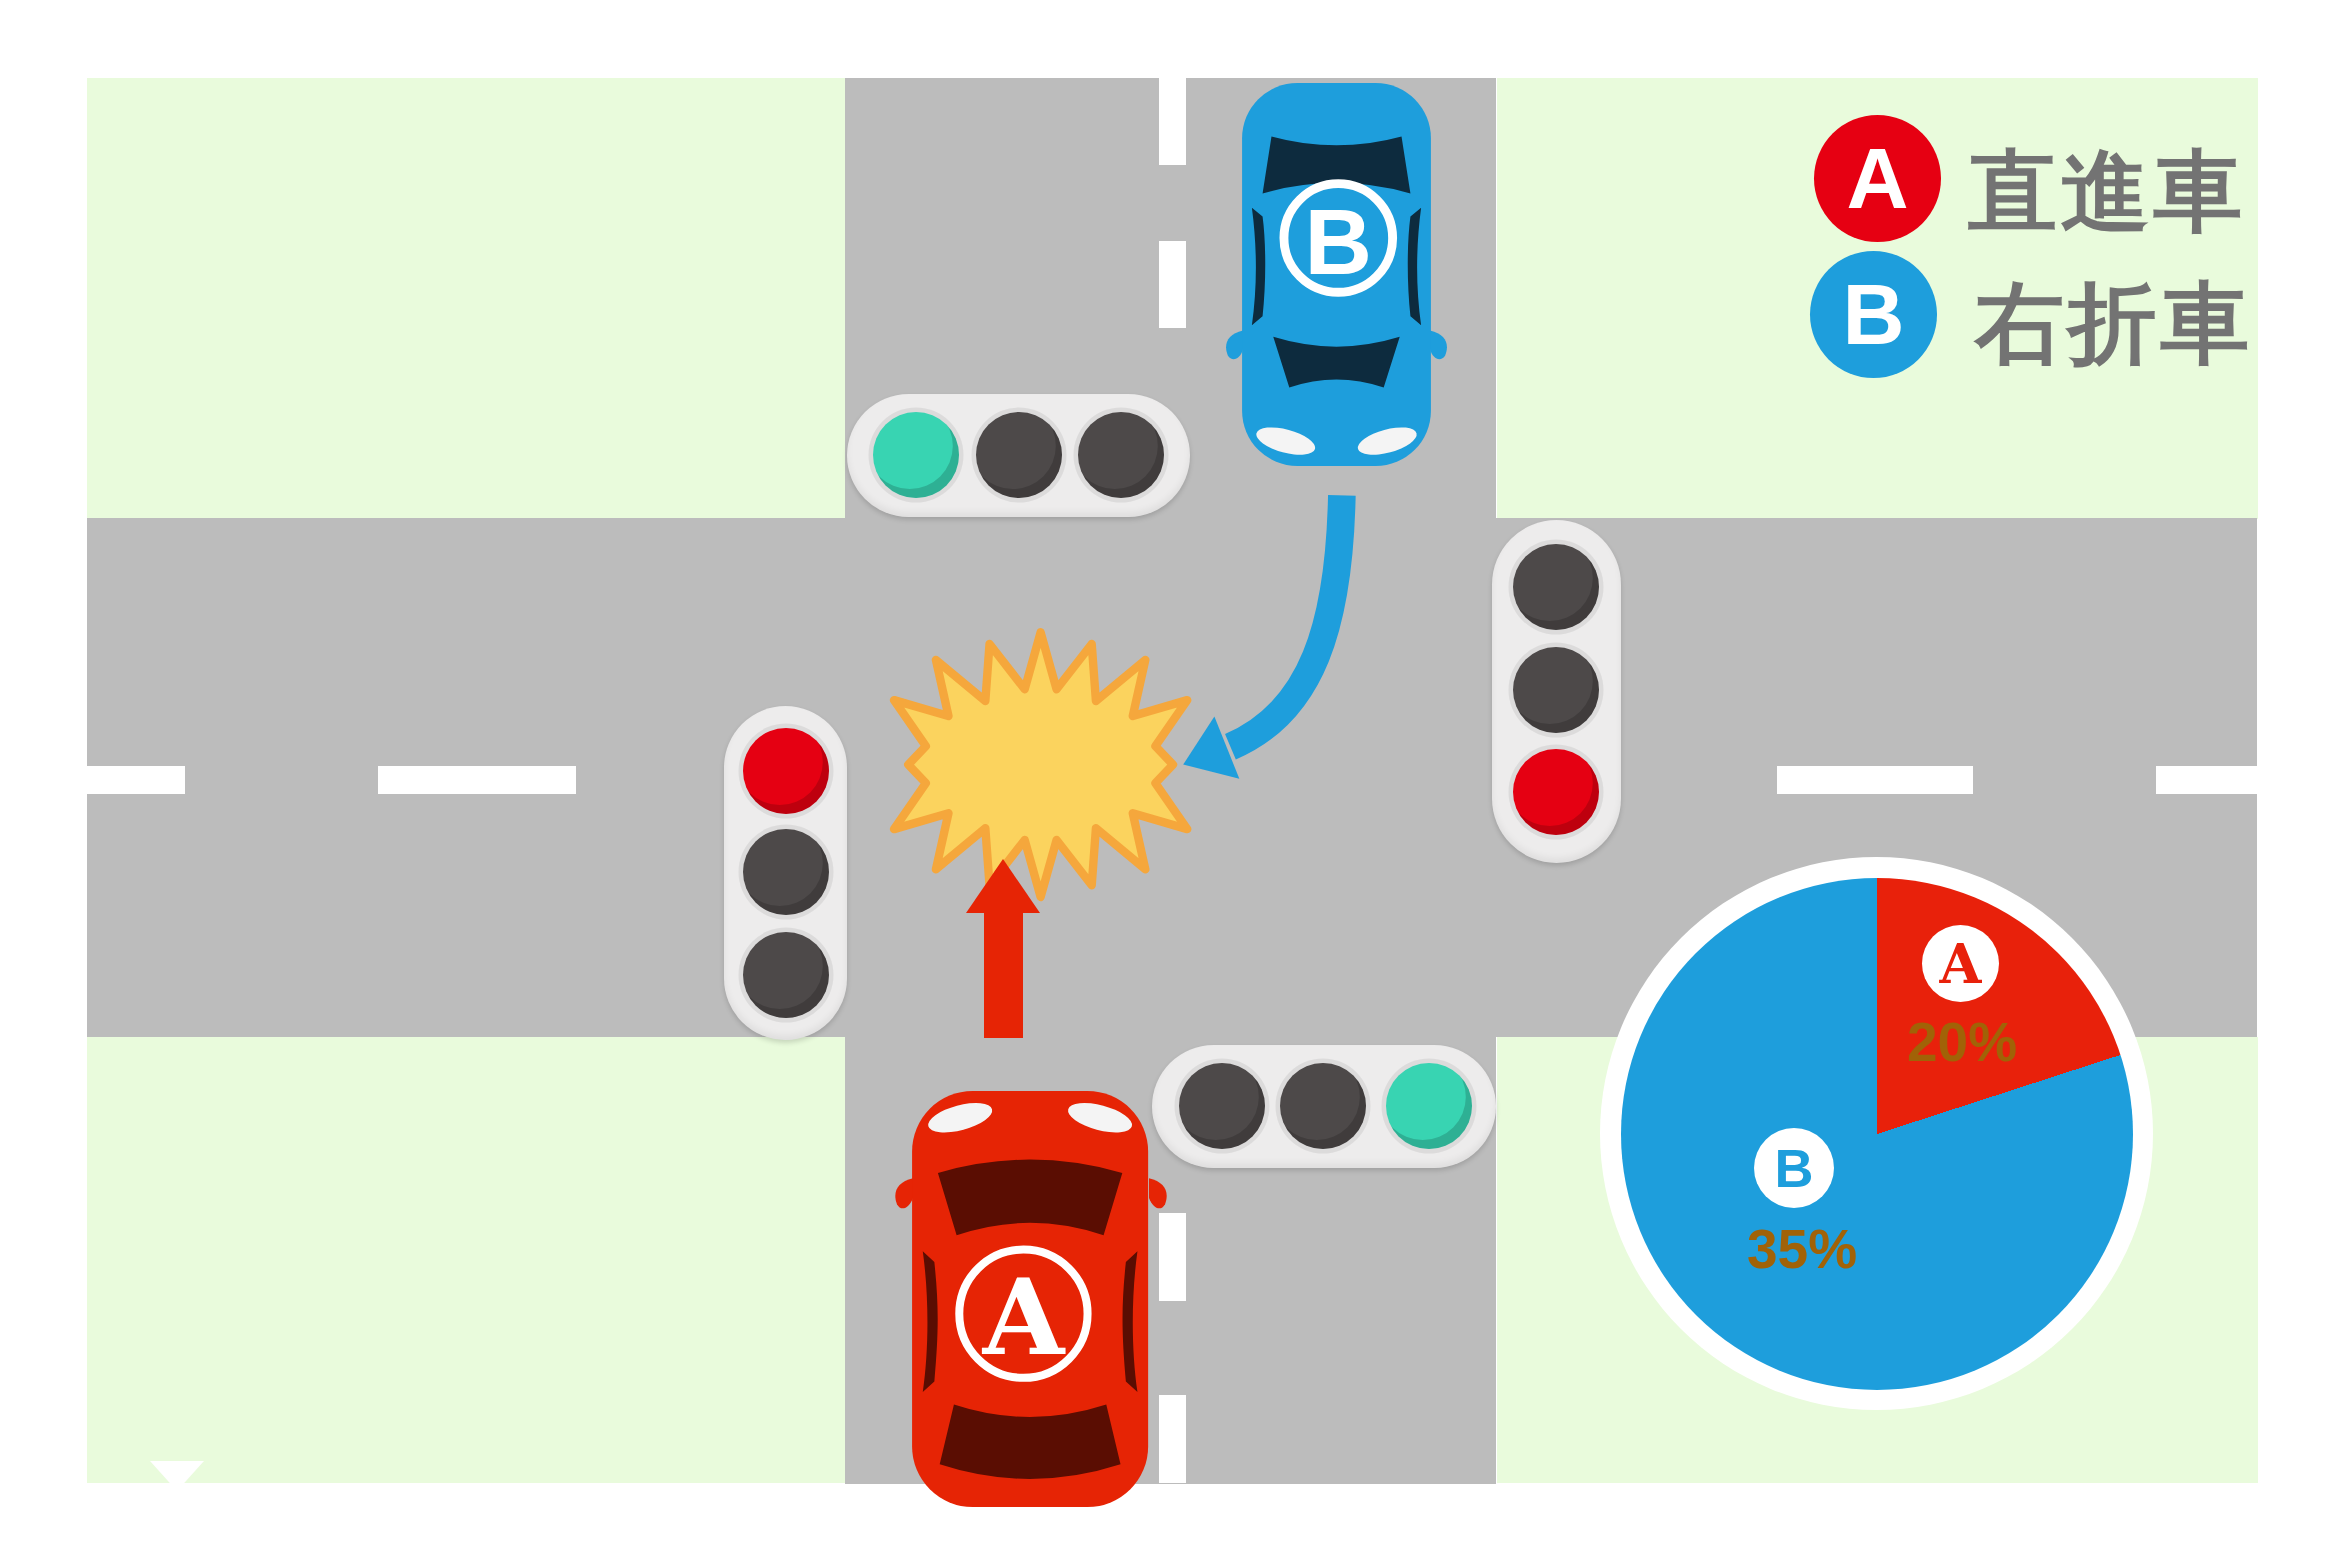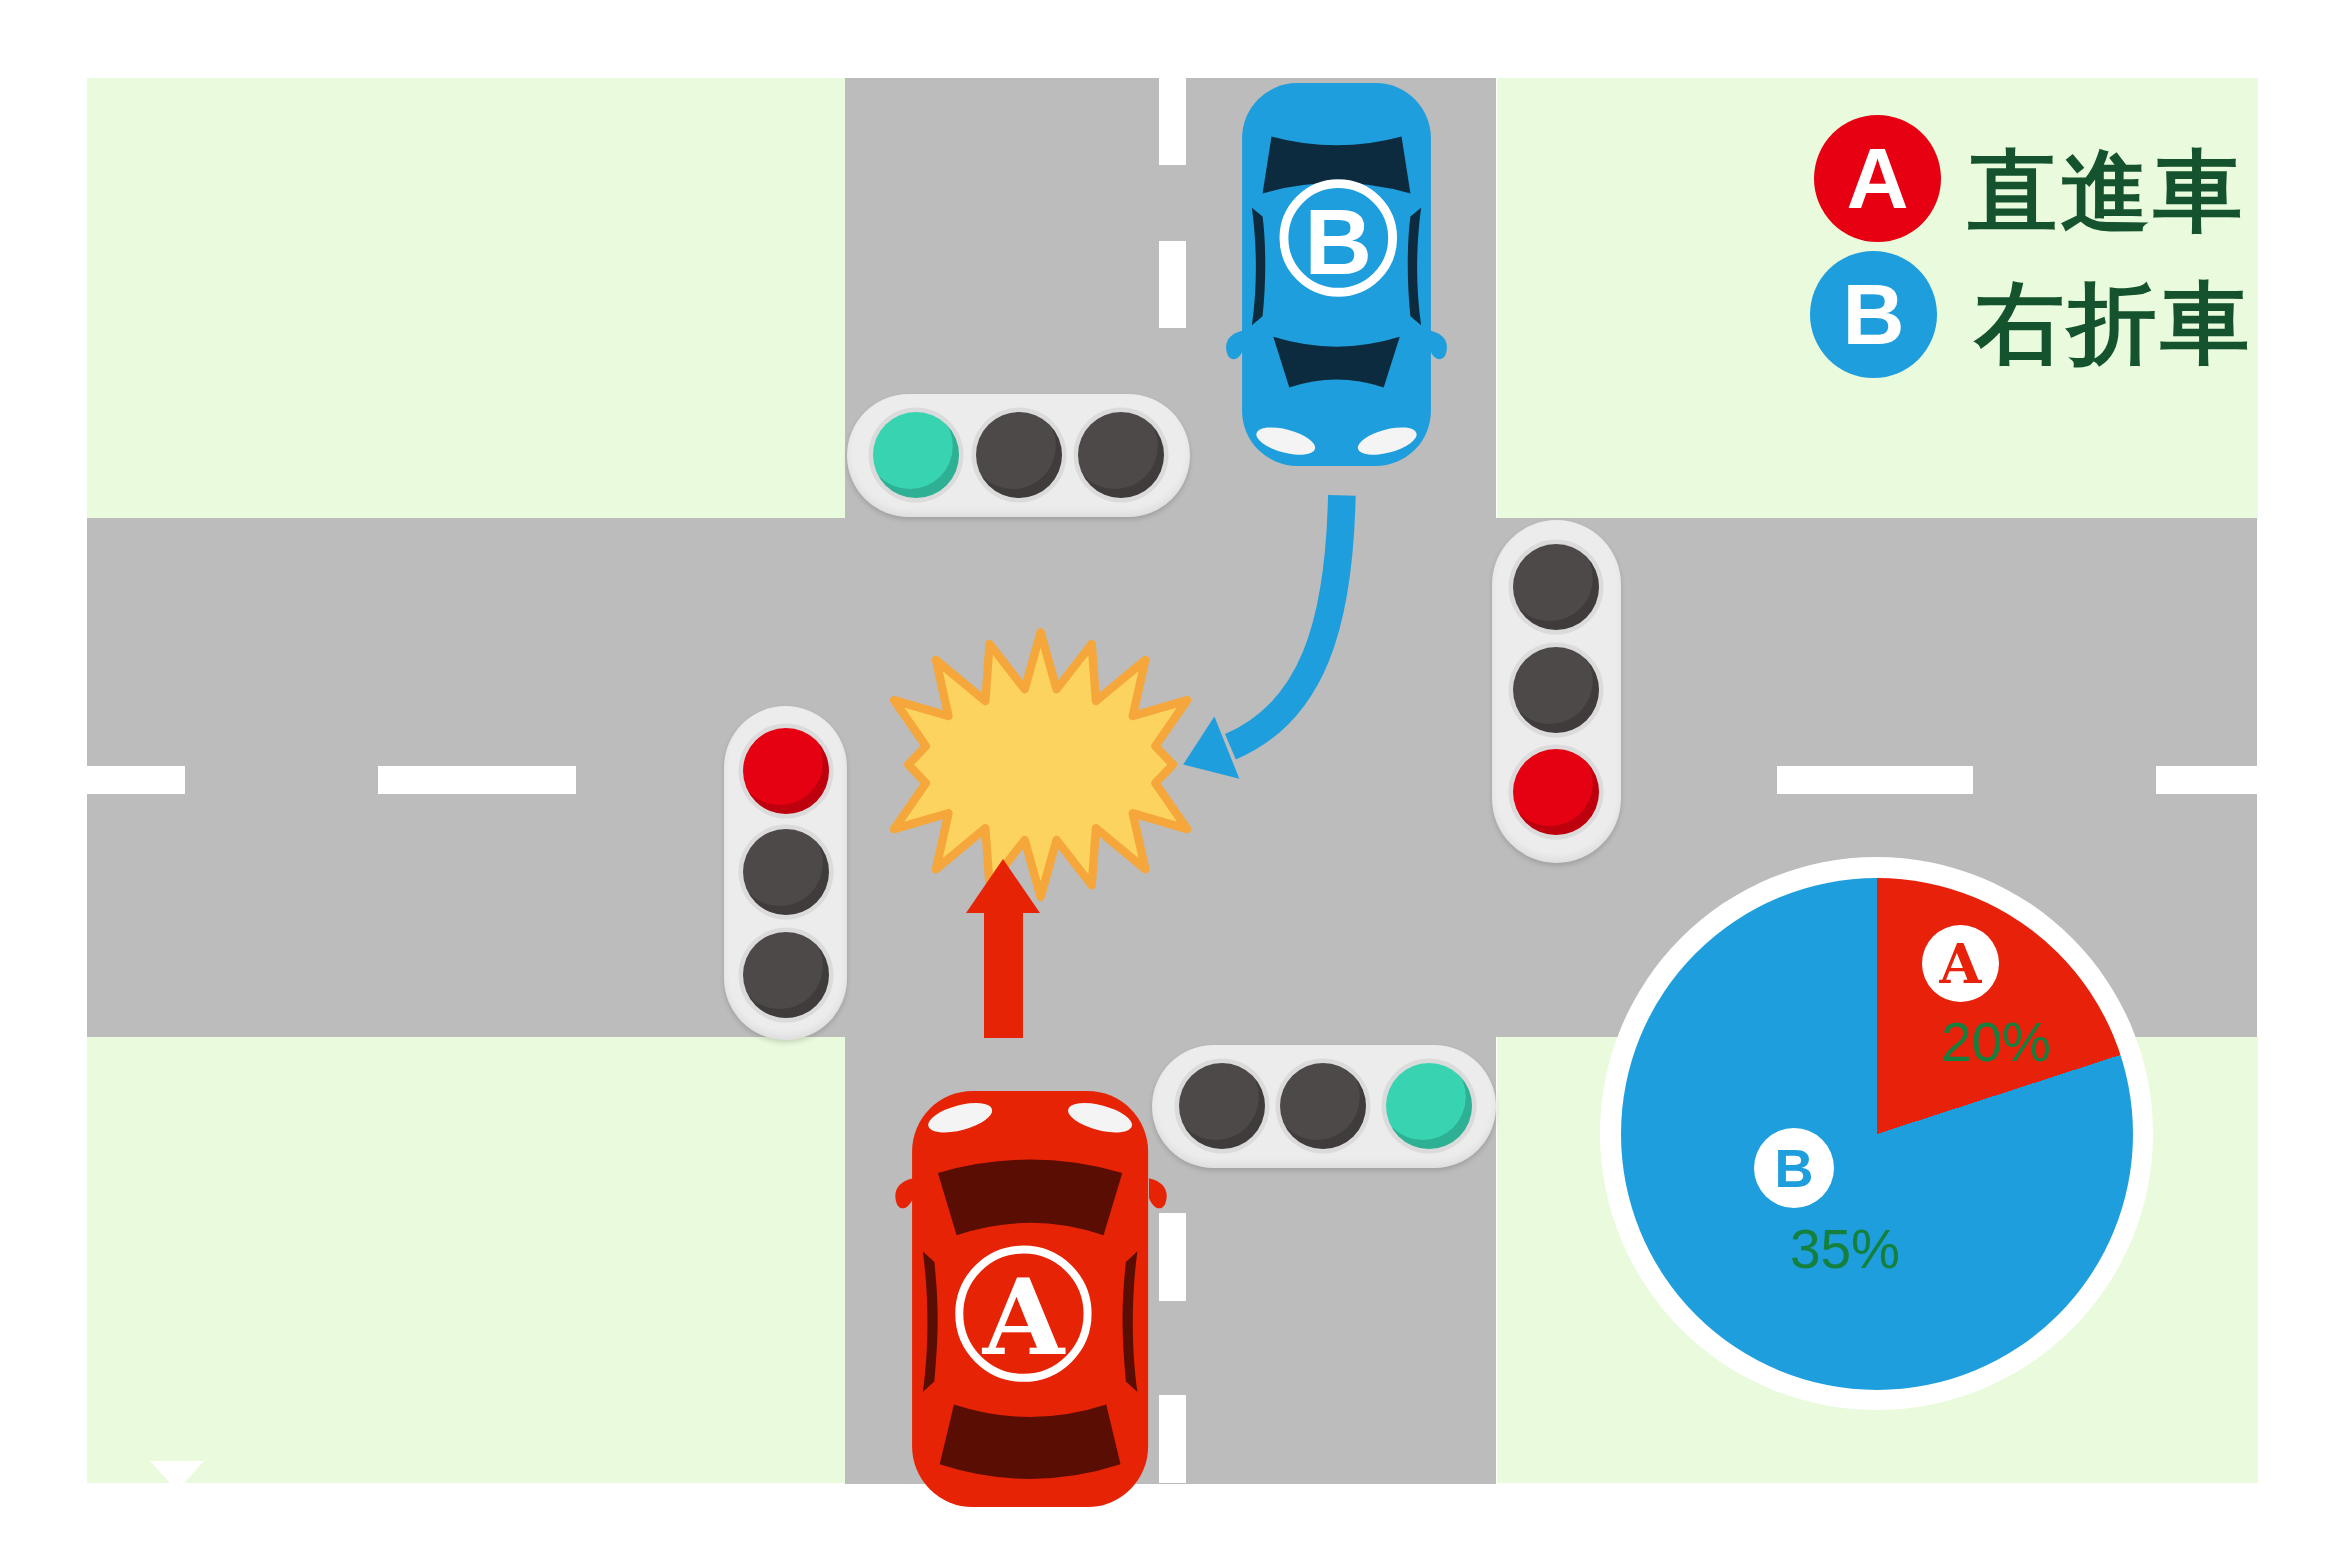--- a/index.html
+++ b/index.html
@@ -19,26 +19,26 @@
         box-shadow:0 0 0 4.5px rgba(0,0,0,.07), inset -6.2px -9px 0 rgba(0,0,0,.17);}
   .lamp-off{background:#4D4949;}
   .lamp-red{background:#E50012;}
   .lamp-green{background:#38D4B2;}
 
   
   .pie-ring{position:absolute;left:1600px;top:857px;width:553px;height:553px;border-radius:50%;background:#ffffff;}
   .pie-disc{position:absolute;left:20.5px;top:20.5px;width:512px;height:512px;border-radius:50%;
             background:conic-gradient(#E8210B 0 20%, #1E9EDC 20% 100%);}
   .pie-badge{position:absolute;border-radius:50%;background:#ffffff;display:flex;align-items:center;justify-content:center;font-weight:bold;}
-  .pie-label{position:absolute;color:#15803d;font-weight:normal;font-size:55px;text-align:right;}
+  .pie-label{position:absolute;color:#a16207;font-weight:bold;font-size:55px;text-align:center;}
 
   
   .legend-circle{position:absolute;width:127px;height:127px;border-radius:50%;display:flex;align-items:center;justify-content:center;
                  color:#ffffff;font-weight:bold;font-size:86px;}
-  .legend-text{position:absolute;color:#14532d;font-weight:bold;font-size:89px;letter-spacing:3.6px;white-space:nowrap;}
+  .legend-text{position:absolute;color:#737373;font-weight:bold;font-size:89px;letter-spacing:3.6px;white-space:nowrap;}
 
   
   .arrow-red-shaft{position:absolute;left:984px;top:911px;width:39px;height:127px;background:#E62405;}
   .arrow-red-head{position:absolute;left:966px;top:859px;width:0;height:0;
                   border-left:37px solid transparent;border-right:37px solid transparent;border-bottom:54px solid #E62405;}
 
   
   .notch{position:absolute;left:150px;top:1461px;width:0;height:0;
          border-left:27px solid transparent;border-right:27px solid transparent;border-top:30px solid #ffffff;}
 

